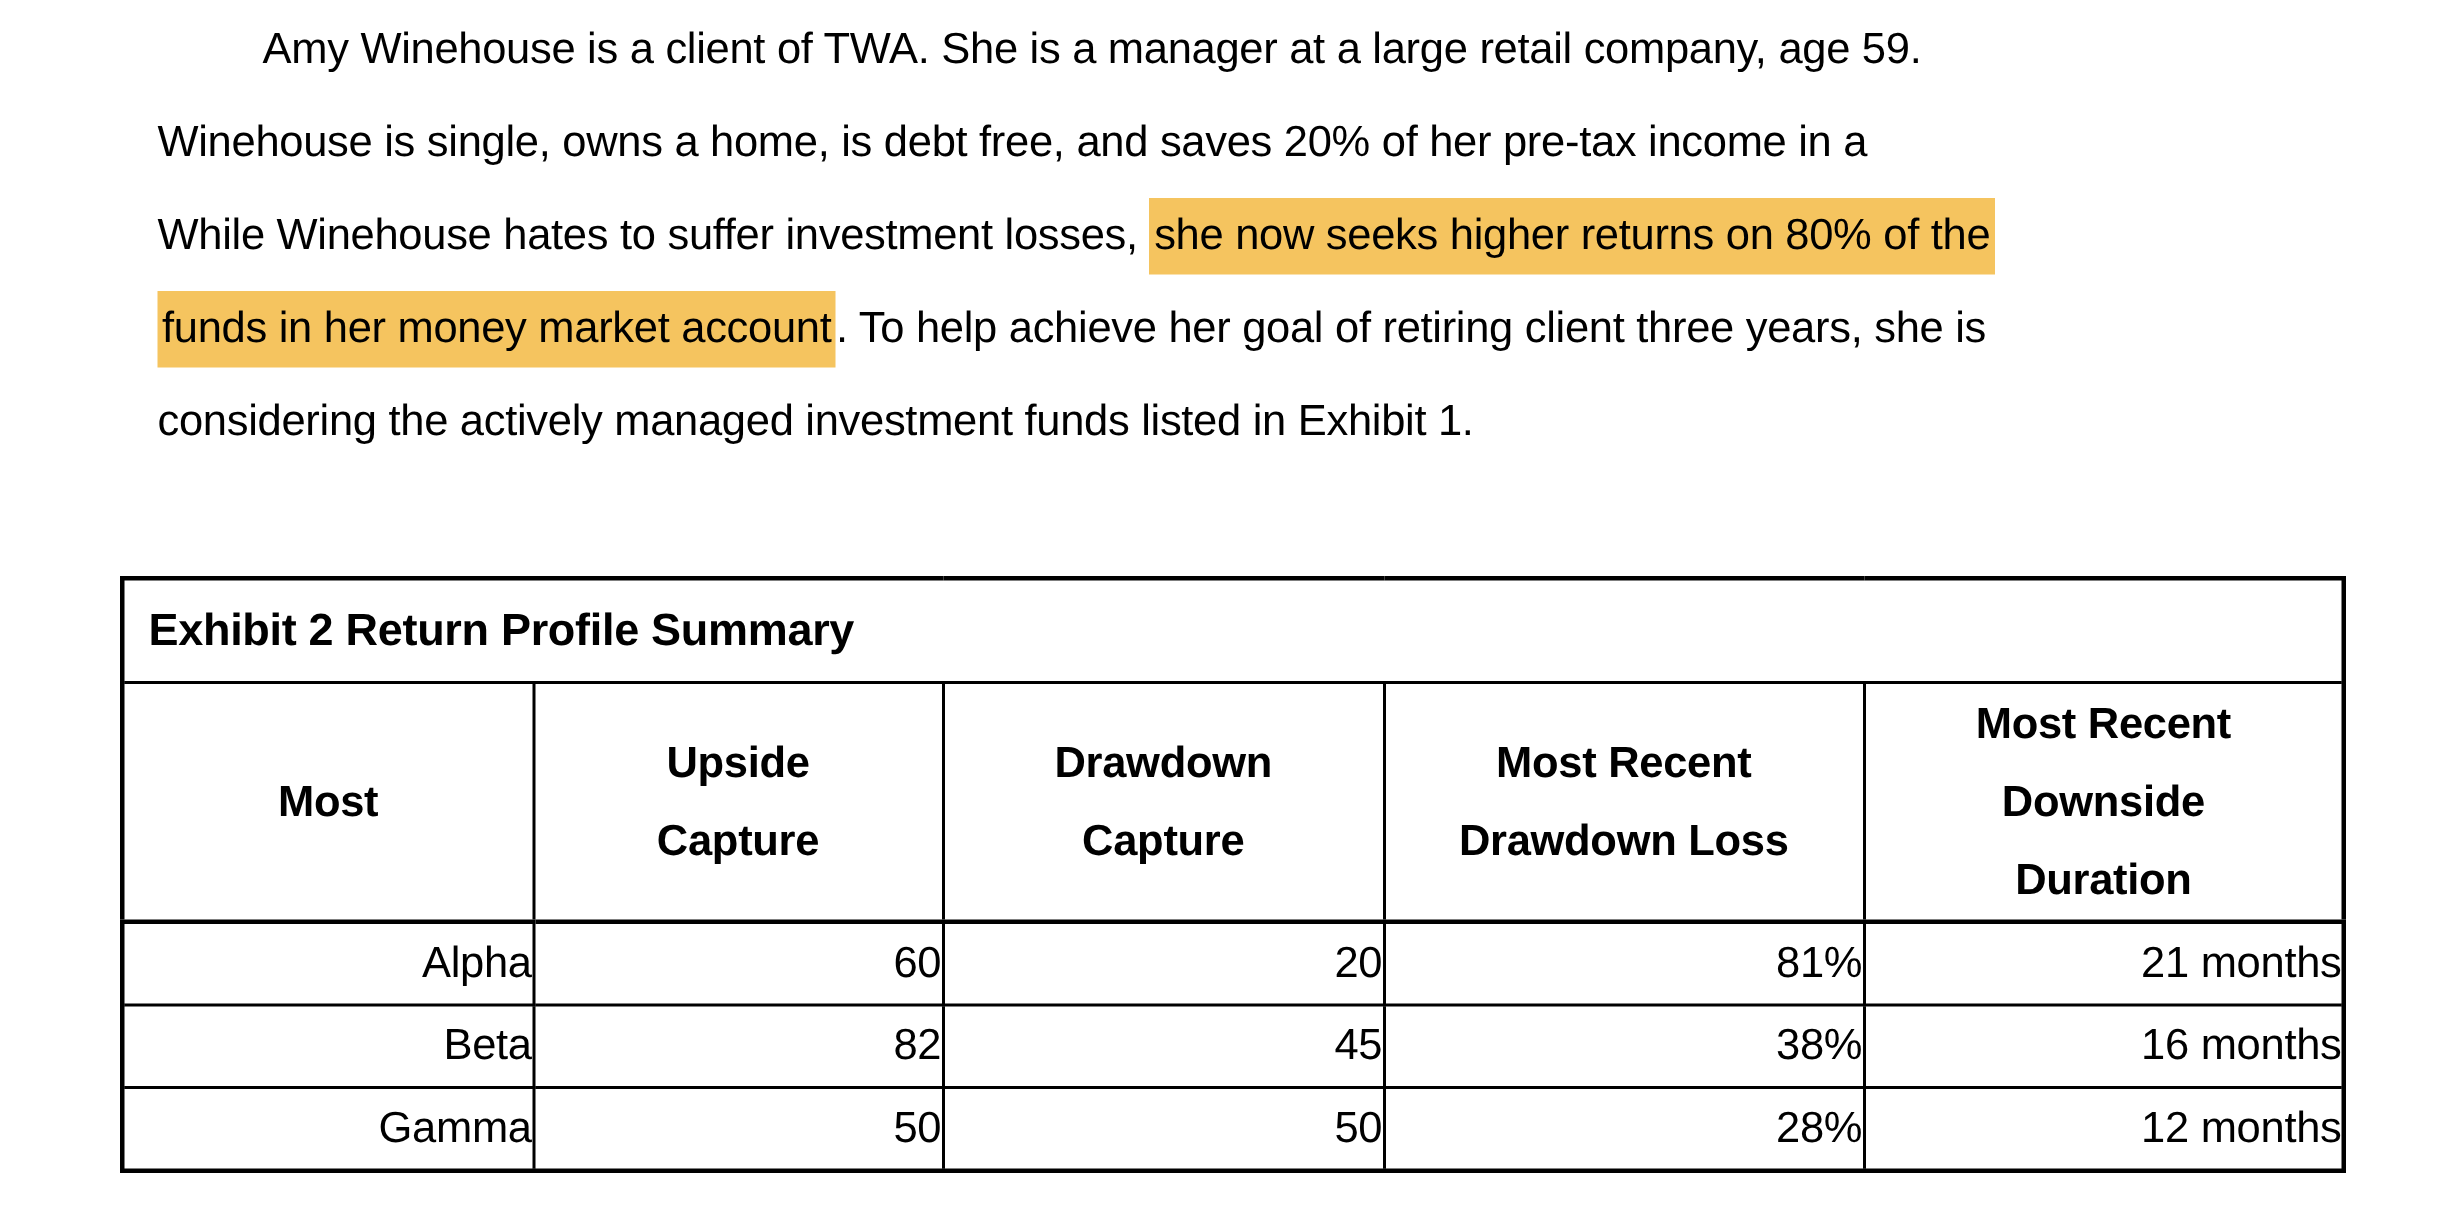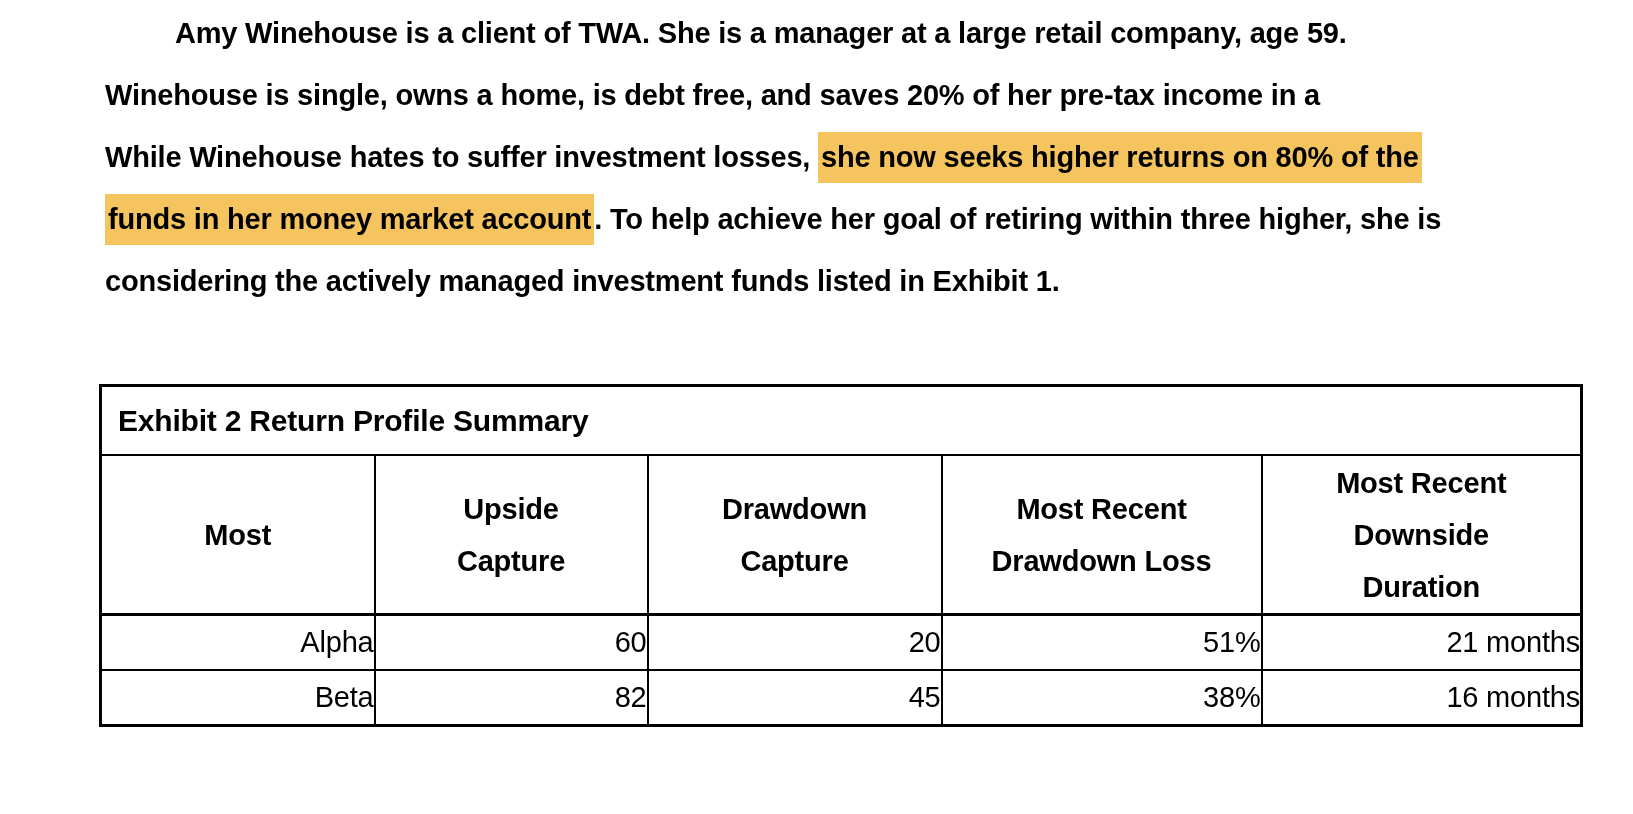--- a/index.html
+++ b/index.html
@@ -17,38 +17,37 @@
   }
   
   .paragraph {
     position: absolute;
     left: 105px;
     top: 2px;
     width: 1420px;
     font-size: 29px;
     letter-spacing: -0.2px;
     line-height: 62px;
-    font-weight: bold;
   }
   .paragraph .line {
     white-space: nowrap;
     height: 62px;
   }
   .paragraph .line.first-line {
     text-indent: 70px;
   }
   mark.hl {
     background: var(--hl, #F5C45F);
     color: inherit;
     padding: 9px 3px 10px 3px;
   }
   
   table.exhibit {
     position: absolute;
-    left: 99px;
+    left: 80px;
     top: 384px;
     width: 1481px;
     border-collapse: collapse;
     table-layout: fixed;
     font-size: 29px;
     letter-spacing: -0.2px;
   }
   table.exhibit td, table.exhibit th {
     border: 2px solid #000000;
     background: #ffffff;
@@ -81,21 +80,21 @@
     padding: 0;
   }
 </style>
 </head>
 <body>
 
 <div class="paragraph">
   <div class="line first-line"><span>Amy Winehouse is a client of TWA. She is a manager at a large retail company, age 59.</span></div>
   <div class="line"><span>Winehouse is single, owns a home, is debt free, and saves 20% of her pre-tax income in a</span></div>
   <div class="line"><span>While Winehouse hates to suffer investment losses, </span><mark class="hl">she now seeks higher returns on 80% of the</mark></div>
-  <div class="line"><mark class="hl">funds in her money market account</mark><span>. To help achieve her goal of retiring within three higher, she is</span></div>
+  <div class="line"><mark class="hl">funds in her money market account</mark><span>. To help achieve her goal of retiring client three years, she is</span></div>
   <div class="line"><span>considering the actively managed investment funds listed in Exhibit 1.</span></div>
 </div>
 
 <table class="exhibit">
   <colgroup>
     <col style="width:274px">
     <col style="width:273px">
     <col style="width:294px">
     <col style="width:320px">
     <col style="width:320px">
@@ -123,24 +122,31 @@
     <th>
       <div>Most Recent</div>
       <div>Downside</div>
       <div>Duration</div>
     </th>
   </tr>
   <tr class="data-row">
     <td>Alpha</td>
     <td>60</td>
     <td>20</td>
-    <td>51%</td>
+    <td>81%</td>
     <td>21 months</td>
   </tr>
   <tr class="data-row">
     <td>Beta</td>
     <td>82</td>
     <td>45</td>
     <td>38%</td>
     <td>16 months</td>
   </tr>
+  <tr class="data-row">
+    <td>Gamma</td>
+    <td>50</td>
+    <td>50</td>
+    <td>28%</td>
+    <td>12 months</td>
+  </tr>
 </tbody>
   </table>
 
 </body></html>

